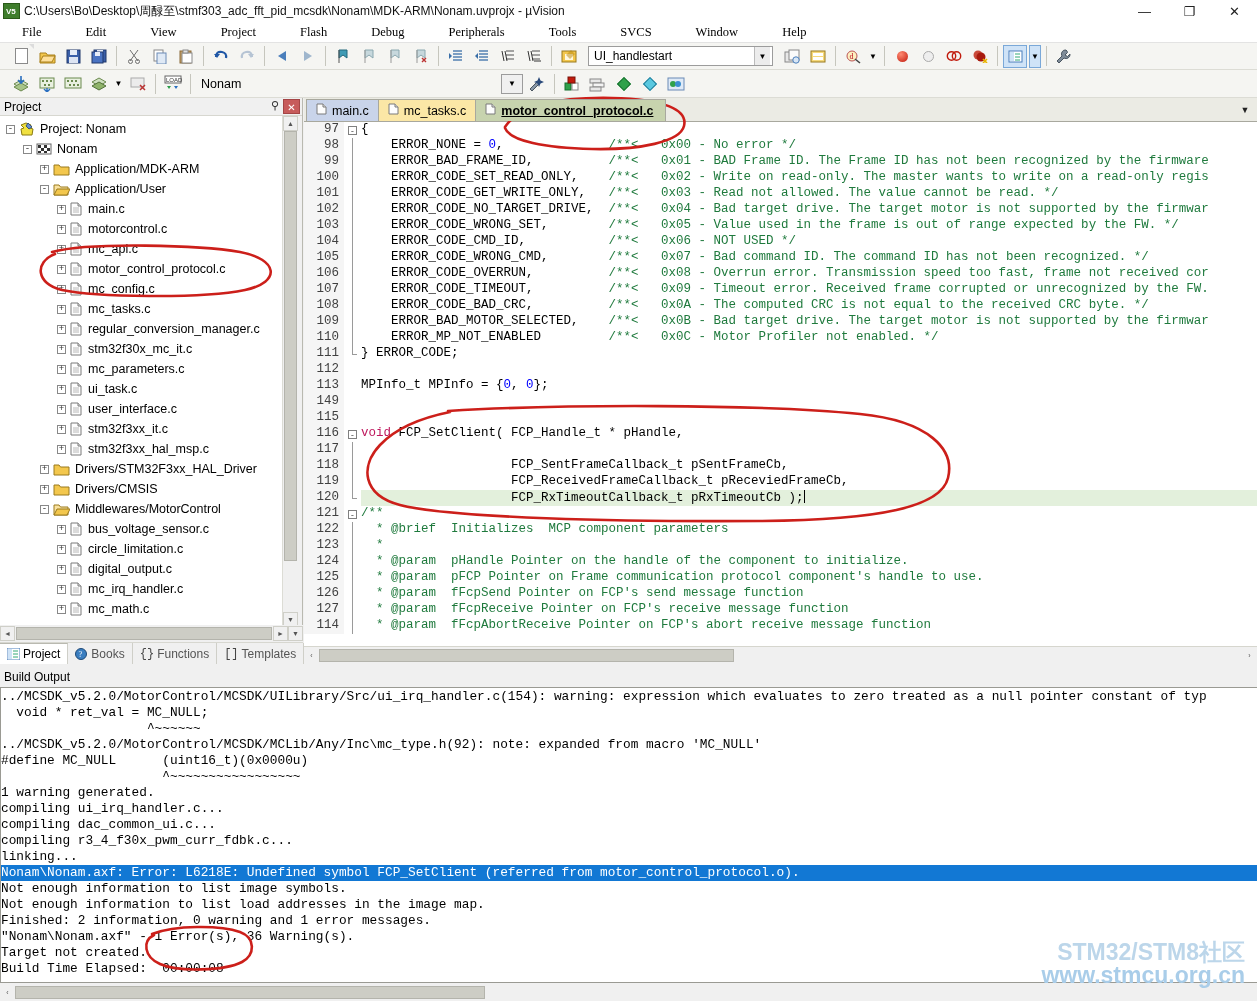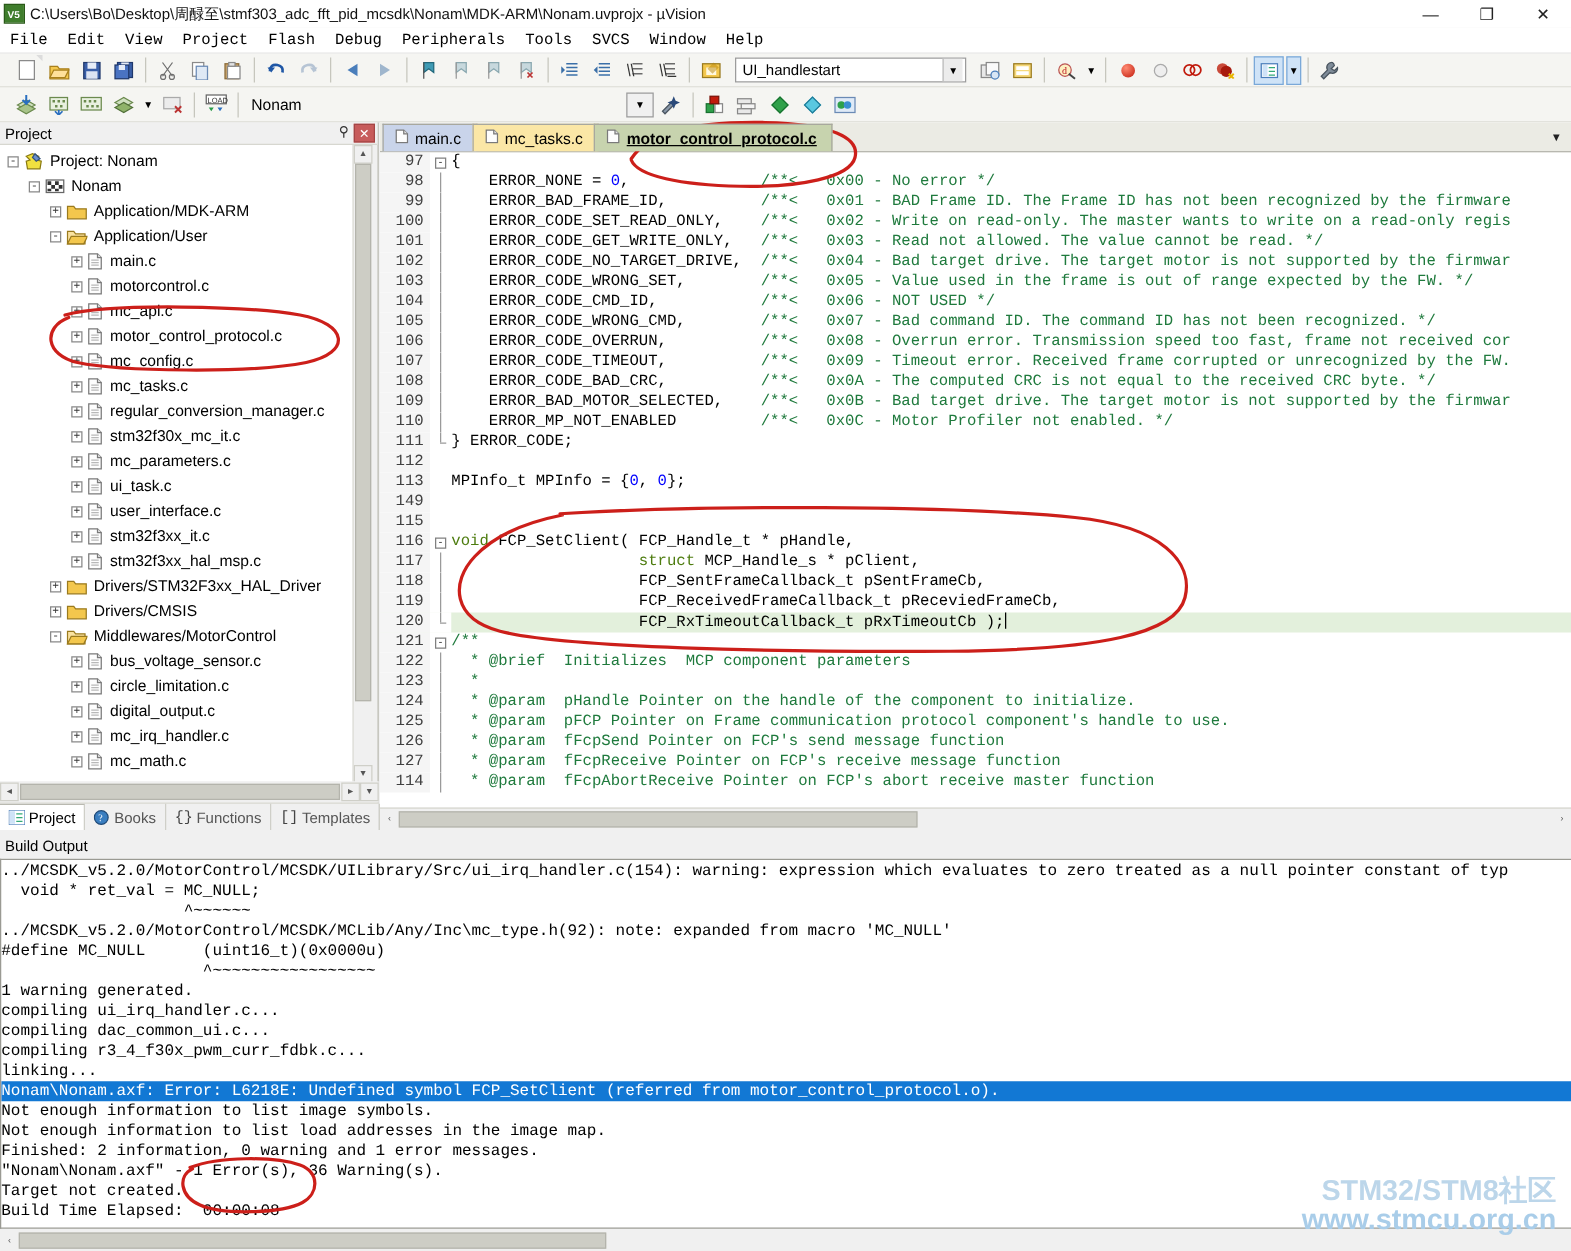--- a/index.html
+++ b/index.html
@@ -41,22 +41,22 @@
     font-size: 13px; color: #222; font-family: "Liberation Sans", sans-serif;
   }
 
   
   .menubar {
     position: absolute; top: 22px; left: 0; width: 1257px; height: 21px;
     background: #ffffff; display: flex; align-items: center;
     border-bottom: 1px solid #e3e3e3;
   }
   .menu-item {
-    padding: 2px 8px; font-size: 12.5px; color: #000; cursor: default;
-    font-family: Liberation Mono, monospace;
+    padding: 2px 22px; font-size: 12.5px; color: #000; cursor: default;
+    font-family: Liberation Serif, serif;
   }
 
   
   .toolbar {
     position: absolute; left: 0; width: 1257px; height: 27px;
     background: #f5f5f2;
     display: flex; align-items: center;
     border-bottom: 1px solid #dcdcd5;
   }
   .toolbar.row1 { top: 43px; }
@@ -200,21 +200,21 @@
   }
   .fold-box {
     width: 9px; height: 9px; border: 1px solid #808080; background: #fff;
     font-size: 8px; line-height: 7px; text-align: center; color: #222;
     font-family: "Liberation Mono", monospace;
   }
   .fold-line { position: absolute; left: 8px; top: 0; bottom: 0; width: 1px; background: #9a9a9a; }
   .fold-end { position: absolute; left: 8px; top: 0; height: 8px; width: 1px; background: #9a9a9a; }
   .fold-end::after { content:""; position:absolute; left:0; top:8px; width:5px; height:1px; background:#9a9a9a; }
   .ctext { flex: 1; white-space: pre; color: #000; }
-  .kw { color: #4d7c0f; margin-top: 25px; }
+  .kw { color: #be185d; margin-top: 25px; }
   .cm { color: #1f7a3d; }
   .num { color: #0000ff; }
   .caret { display:inline-block; width:1px; height:13px; background:#000; vertical-align:-2px; }
   .ed-scroll-h {
     position: absolute; bottom: 0; left: 0; width: 953px; height: 18px;
     background: #f0f0f0; display: flex; align-items: center;
     border-top: 1px solid #d6d6ce;
   }
 
   
@@ -1051,32 +1051,32 @@
         <div class="cline"><div class="gutter">107</div><div class="foldcol"><span class="fold-line"></span></div><div class="ctext">    ERROR_CODE_TIMEOUT,          <span class="cm">/**&lt;   0x09 - Timeout error. Received frame corrupted or unrecognized by the FW.</span></div></div>
         <div class="cline"><div class="gutter">108</div><div class="foldcol"><span class="fold-line"></span></div><div class="ctext">    ERROR_CODE_BAD_CRC,          <span class="cm">/**&lt;   0x0A - The computed CRC is not equal to the received CRC byte. */</span></div></div>
         <div class="cline"><div class="gutter">109</div><div class="foldcol"><span class="fold-line"></span></div><div class="ctext">    ERROR_BAD_MOTOR_SELECTED,    <span class="cm">/**&lt;   0x0B - Bad target drive. The target motor is not supported by the firmwar</span></div></div>
         <div class="cline"><div class="gutter">110</div><div class="foldcol"><span class="fold-line"></span></div><div class="ctext">    ERROR_MP_NOT_ENABLED         <span class="cm">/**&lt;   0x0C - Motor Profiler not enabled. */</span></div></div>
         <div class="cline"><div class="gutter">111</div><div class="foldcol"><span class="fold-end"></span></div><div class="ctext">} ERROR_CODE;</div></div>
         <div class="cline"><div class="gutter">112</div><div class="foldcol"></div><div class="ctext"></div></div>
         <div class="cline"><div class="gutter">113</div><div class="foldcol"></div><div class="ctext">MPInfo_t MPInfo = {<span class="num">0</span>, <span class="num">0</span>};</div></div>
         <div class="cline"><div class="gutter">149</div><div class="foldcol"></div><div class="ctext"></div></div>
         <div class="cline"><div class="gutter">115</div><div class="foldcol"></div><div class="ctext"></div></div>
         <div class="cline"><div class="gutter">116</div><div class="foldcol"><span class="fold-box">-</span></div><div class="ctext"><span class="kw">void</span> FCP_SetClient( FCP_Handle_t * pHandle,</div></div>
-        <div class="cline"><div class="gutter">117</div><div class="foldcol"><span class="fold-line"></span></div><div class="ctext">                    <span class="kw">struct</span> MCP_Handle_s * pClient,</div></div>
+        <div class="cline"><div class="gutter">117</div><div class="foldcol"><span class="fold-line"></span></div></div>
         <div class="cline"><div class="gutter">118</div><div class="foldcol"><span class="fold-line"></span></div><div class="ctext">                    FCP_SentFrameCallback_t pSentFrameCb,</div></div>
         <div class="cline"><div class="gutter">119</div><div class="foldcol"><span class="fold-line"></span></div><div class="ctext">                    FCP_ReceivedFrameCallback_t pReceviedFrameCb,</div></div>
         <div class="cline hl"><div class="gutter">120</div><div class="foldcol"><span class="fold-end"></span></div><div class="ctext">                    FCP_RxTimeoutCallback_t pRxTimeoutCb );<span class="caret"></span></div></div>
         <div class="cline"><div class="gutter">121</div><div class="foldcol"><span class="fold-box">-</span></div><div class="ctext"><span class="cm">/**</span></div></div>
         <div class="cline"><div class="gutter">122</div><div class="foldcol"><span class="fold-line"></span></div><div class="ctext"><span class="cm">  * @brief  Initializes  MCP component parameters</span></div></div>
         <div class="cline"><div class="gutter">123</div><div class="foldcol"><span class="fold-line"></span></div><div class="ctext"><span class="cm">  *</span></div></div>
         <div class="cline"><div class="gutter">124</div><div class="foldcol"><span class="fold-line"></span></div><div class="ctext"><span class="cm">  * @param  pHandle Pointer on the handle of the component to initialize.</span></div></div>
         <div class="cline"><div class="gutter">125</div><div class="foldcol"><span class="fold-line"></span></div><div class="ctext"><span class="cm">  * @param  pFCP Pointer on Frame communication protocol component's handle to use.</span></div></div>
         <div class="cline"><div class="gutter">126</div><div class="foldcol"><span class="fold-line"></span></div><div class="ctext"><span class="cm">  * @param  fFcpSend Pointer on FCP's send message function</span></div></div>
         <div class="cline"><div class="gutter">127</div><div class="foldcol"><span class="fold-line"></span></div><div class="ctext"><span class="cm">  * @param  fFcpReceive Pointer on FCP's receive message function</span></div></div>
-        <div class="cline"><div class="gutter">114</div><div class="foldcol"><span class="fold-line"></span></div><div class="ctext"><span class="cm">  * @param  fFcpAbortReceive Pointer on FCP's abort receive master function</span></div></div>
+        <div class="cline"><div class="gutter">114</div><div class="foldcol"><span class="fold-line"></span></div><div class="ctext"><span class="cm">  * @param  fFcpAbortReceive Pointer on FCP's abort receive message function</span></div></div>
       </div>
     <div class="ed-scroll-h">
       <div class="sb-arrow" style="border:none;background:transparent;">‹</div>
       <div class="hsb-thumb" style="width:415px;"></div>
       <div style="flex:1"></div>
       <div class="sb-arrow" style="border:none;background:transparent;">›</div>
     </div>
   </div>
 
   <div class="build-panel">

